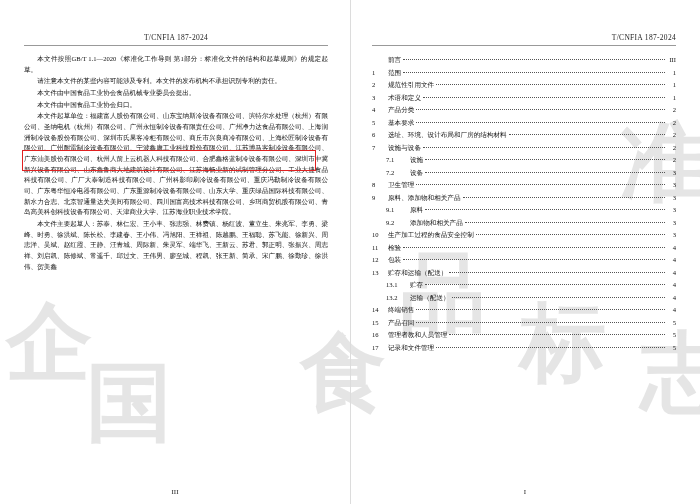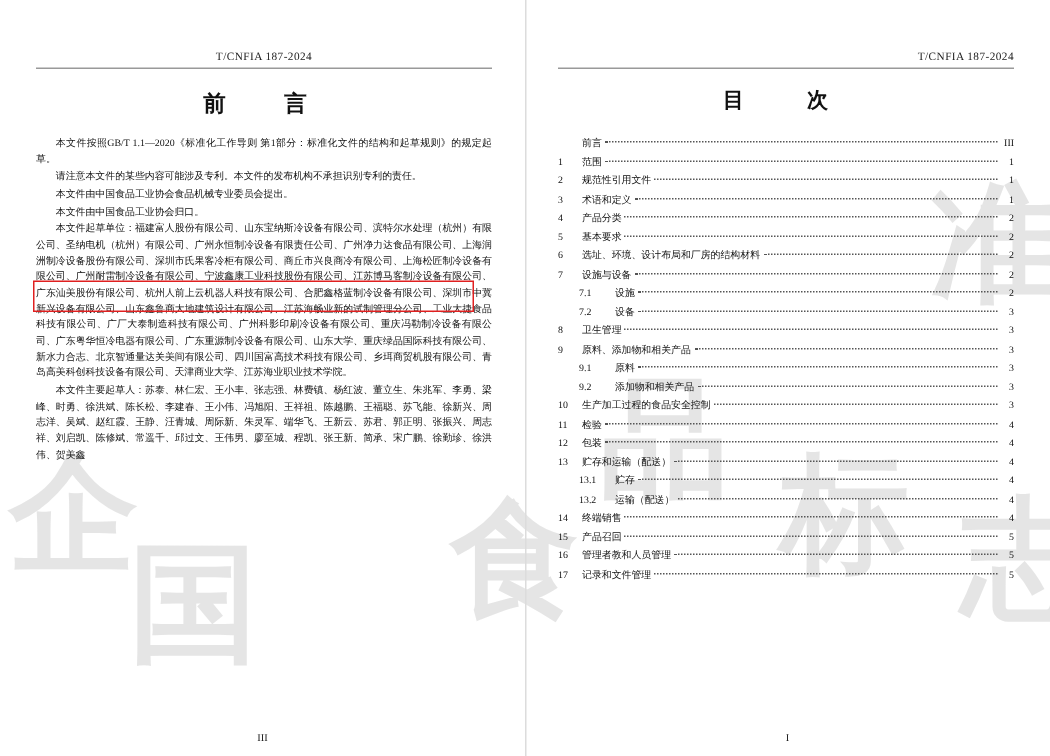--- a/index.html
+++ b/index.html
@@ -95,21 +95,20 @@
   <div class="wm w7">志</div>
 
   <div class="divider"></div>
 
   <div class="page page-left">
     <div class="hdr left">
       <div>T/CNFIA 187-2024</div>
       <div class="hdr-rule"></div>
     </div>
 
-    <div class="doc-title">前　言</div>
 
     <p class="para">本文件按照GB/T 1.1—2020《标准化工作导则  第1部分：标准化文件的结构和起草规则》的规定起草。</p>
     <p class="para">请注意本文件的某些内容可能涉及专利。本文件的发布机构不承担识别专利的责任。</p>
     <p class="para">本文件由中国食品工业协会食品机械专业委员会提出。</p>
     <p class="para">本文件由中国食品工业协会归口。</p>
 
     <div class="hl-wrap">
       <p class="para">本文件起草单位：福建富人股份有限公司、山东宝纳斯冷设备有限公司、滨特尔水处理（杭州）有限公司、圣纳电机（杭州）有限公司、广州永恒制冷设备有限责任公司、广州净力达食品有限公司、上海润洲制冷设备股份有限公司、深圳市氏果客冷柜有限公司、商丘市兴良商冷有限公司、上海松匠制冷设备有限公司、广州耐雷制冷设备有限公司、宁波鑫康工业科技股份有限公司、江苏博马客制冷设备有限公司、广东汕美股份有限公司、杭州人前上云机器人科技有限公司、合肥鑫格蓝制冷设备有限公司、深圳市中冀新兴设备有限公司、山东鑫鲁商大地建筑设计有限公司、江苏海畅业新的试制管理分公司、工业大捷食品科技有限公司、广厂大泰制造科技有限公司、广州科影印刷冷设备有限公司、重庆冯勒制冷设备有限公司、广东粤华恒冷电器有限公司、广东重源制冷设备有限公司、山东大学、重庆绿品国际科技有限公司、新水力合志、北京智通量达关美间有限公司、四川国富高技术科技有限公司、乡珥商贸机股有限公司、青岛高美科创科技设备有限公司、天津商业大学、江苏海业职业技术学院。</p>
 
       <div style="position:absolute;left:-2px;top:39px;width:292px;height:19px;border:1px solid #e02020;"></div>
@@ -119,21 +118,20 @@
 
     <div class="footer-num">III</div>
   </div>
 
   <div class="page page-right">
     <div class="hdr right">
       <div>T/CNFIA 187-2024</div>
       <div class="hdr-rule"></div>
     </div>
 
-    <div class="toc-title">目　次</div>
 
     <ul class="toc-list" id="toc-list">
         <li class="toc-item">
           <span class="toc-num"></span>
           <span class="toc-label">前言</span>
           <span class="toc-dots"></span>
           <span class="toc-page">III</span>
         </li>
         <li class="toc-item">
           <span class="toc-num">1</span>

